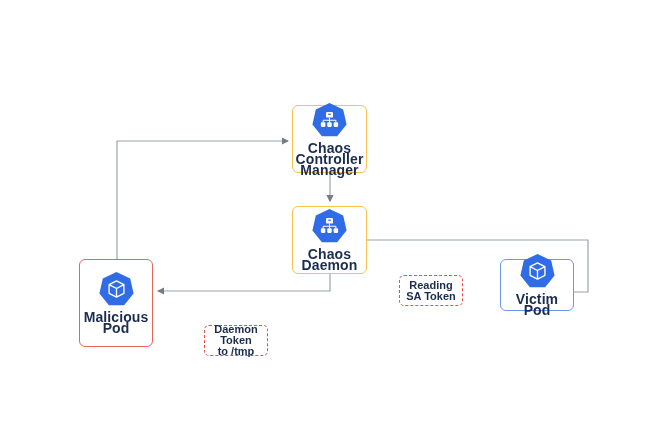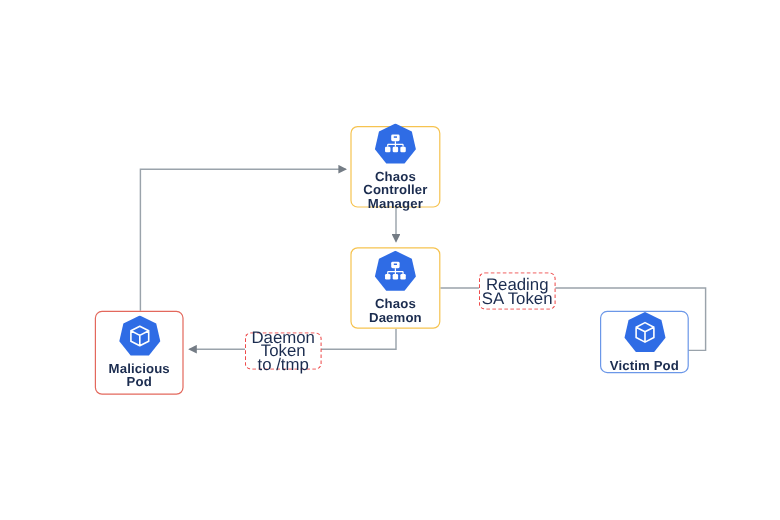--- a/index.html
+++ b/index.html
@@ -38,44 +38,45 @@
   .node--yellow { border-color: #F6C350; }
   .node--red    { border-color: #E3685C; }
   .node--blue   { border-color: #6B97E8; }
   .node-icon {
     width: 35px;
     height: 35px;
     display: block;
     line-height: 0;
   }
   .node-label {
-    font-size: 11px;
+    font-size: 14px;
     font-weight: 700;
     color: #1B2C4F;
     text-align: center;
     line-height: 11px;
     white-space: pre-line;
     letter-spacing: 0.1px;
   }
   .edge-label {
     position: absolute;
     box-sizing: border-box;
     background: #ffffff;
     border: 1.3px dashed #EE4B4B;
     border-radius: 5px;
     display: flex;
     align-items: center;
     justify-content: center;
     text-align: center;
-    font-size: 14px;
-    font-weight: 400;
+    font-size: 11px;
+    font-weight: 700;
     color: #1B2C4F;
     line-height: 11px;
     white-space: pre-line;
     z-index: 3;
+    margin-top: 48px;
   }
 </style>
 </head>
 <body>
 
 <div class="canvas">
 
   <svg class="edges-svg" viewBox="0 0 650 433" xmlns="http://www.w3.org/2000/svg">
     <defs>
       <marker id="arrow" viewBox="0 0 6 6" refX="5" refY="3" markerWidth="6" markerHeight="6" orient="auto-start-reverse">
@@ -113,21 +114,21 @@
         <path d="M17 14.2 V16.8 M10.8 16.8 H23.2 M10.8 16.8 V18.8 M17 16.8 V18.8 M23.2 16.8 V18.8" stroke="#ffffff" stroke-width="1" fill="none"></path>
         <rect x="8.6" y="18.8" width="4.4" height="4.4" rx="1" fill="#ffffff"></rect>
         <rect x="14.8" y="18.8" width="4.4" height="4.4" rx="1" fill="#ffffff"></rect>
         <rect x="21.0" y="18.8" width="4.4" height="4.4" rx="1" fill="#ffffff"></rect>
       </svg>
     </span>
     <span class="node-label">Chaos
 Daemon</span>
   </div>
 
-  <div class="node node--red" style="left:79px; top:259px; width:74px; height:70px;">
+  <div class="node node--red" style="left:79px; top:259px; width:74px; height:88px;">
     <span class="node-icon">
       <svg viewBox="0 0 34 34" width="35" height="35" xmlns="http://www.w3.org/2000/svg">
         <polygon points="17,0 30.3,6.4 33.6,20.8 24.4,32.3 9.6,32.3 0.4,20.8 3.7,6.4" fill="#2F6CE5"></polygon>
         <path d="M17 8.6 L24.2 12.3 L24.2 20.7 L17 24.4 L9.8 20.7 L9.8 12.3 Z M9.8 12.3 L17 16 L24.2 12.3 M17 16 L17 24.4" stroke="#ffffff" stroke-width="1.3" fill="none" stroke-linejoin="round" stroke-linecap="round"></path>
       </svg>
     </span>
     <span class="node-label">Malicious Pod</span>
   </div>
 
   <div class="node node--blue" style="left:500px; top:259px; width:74px; height:52px;">

